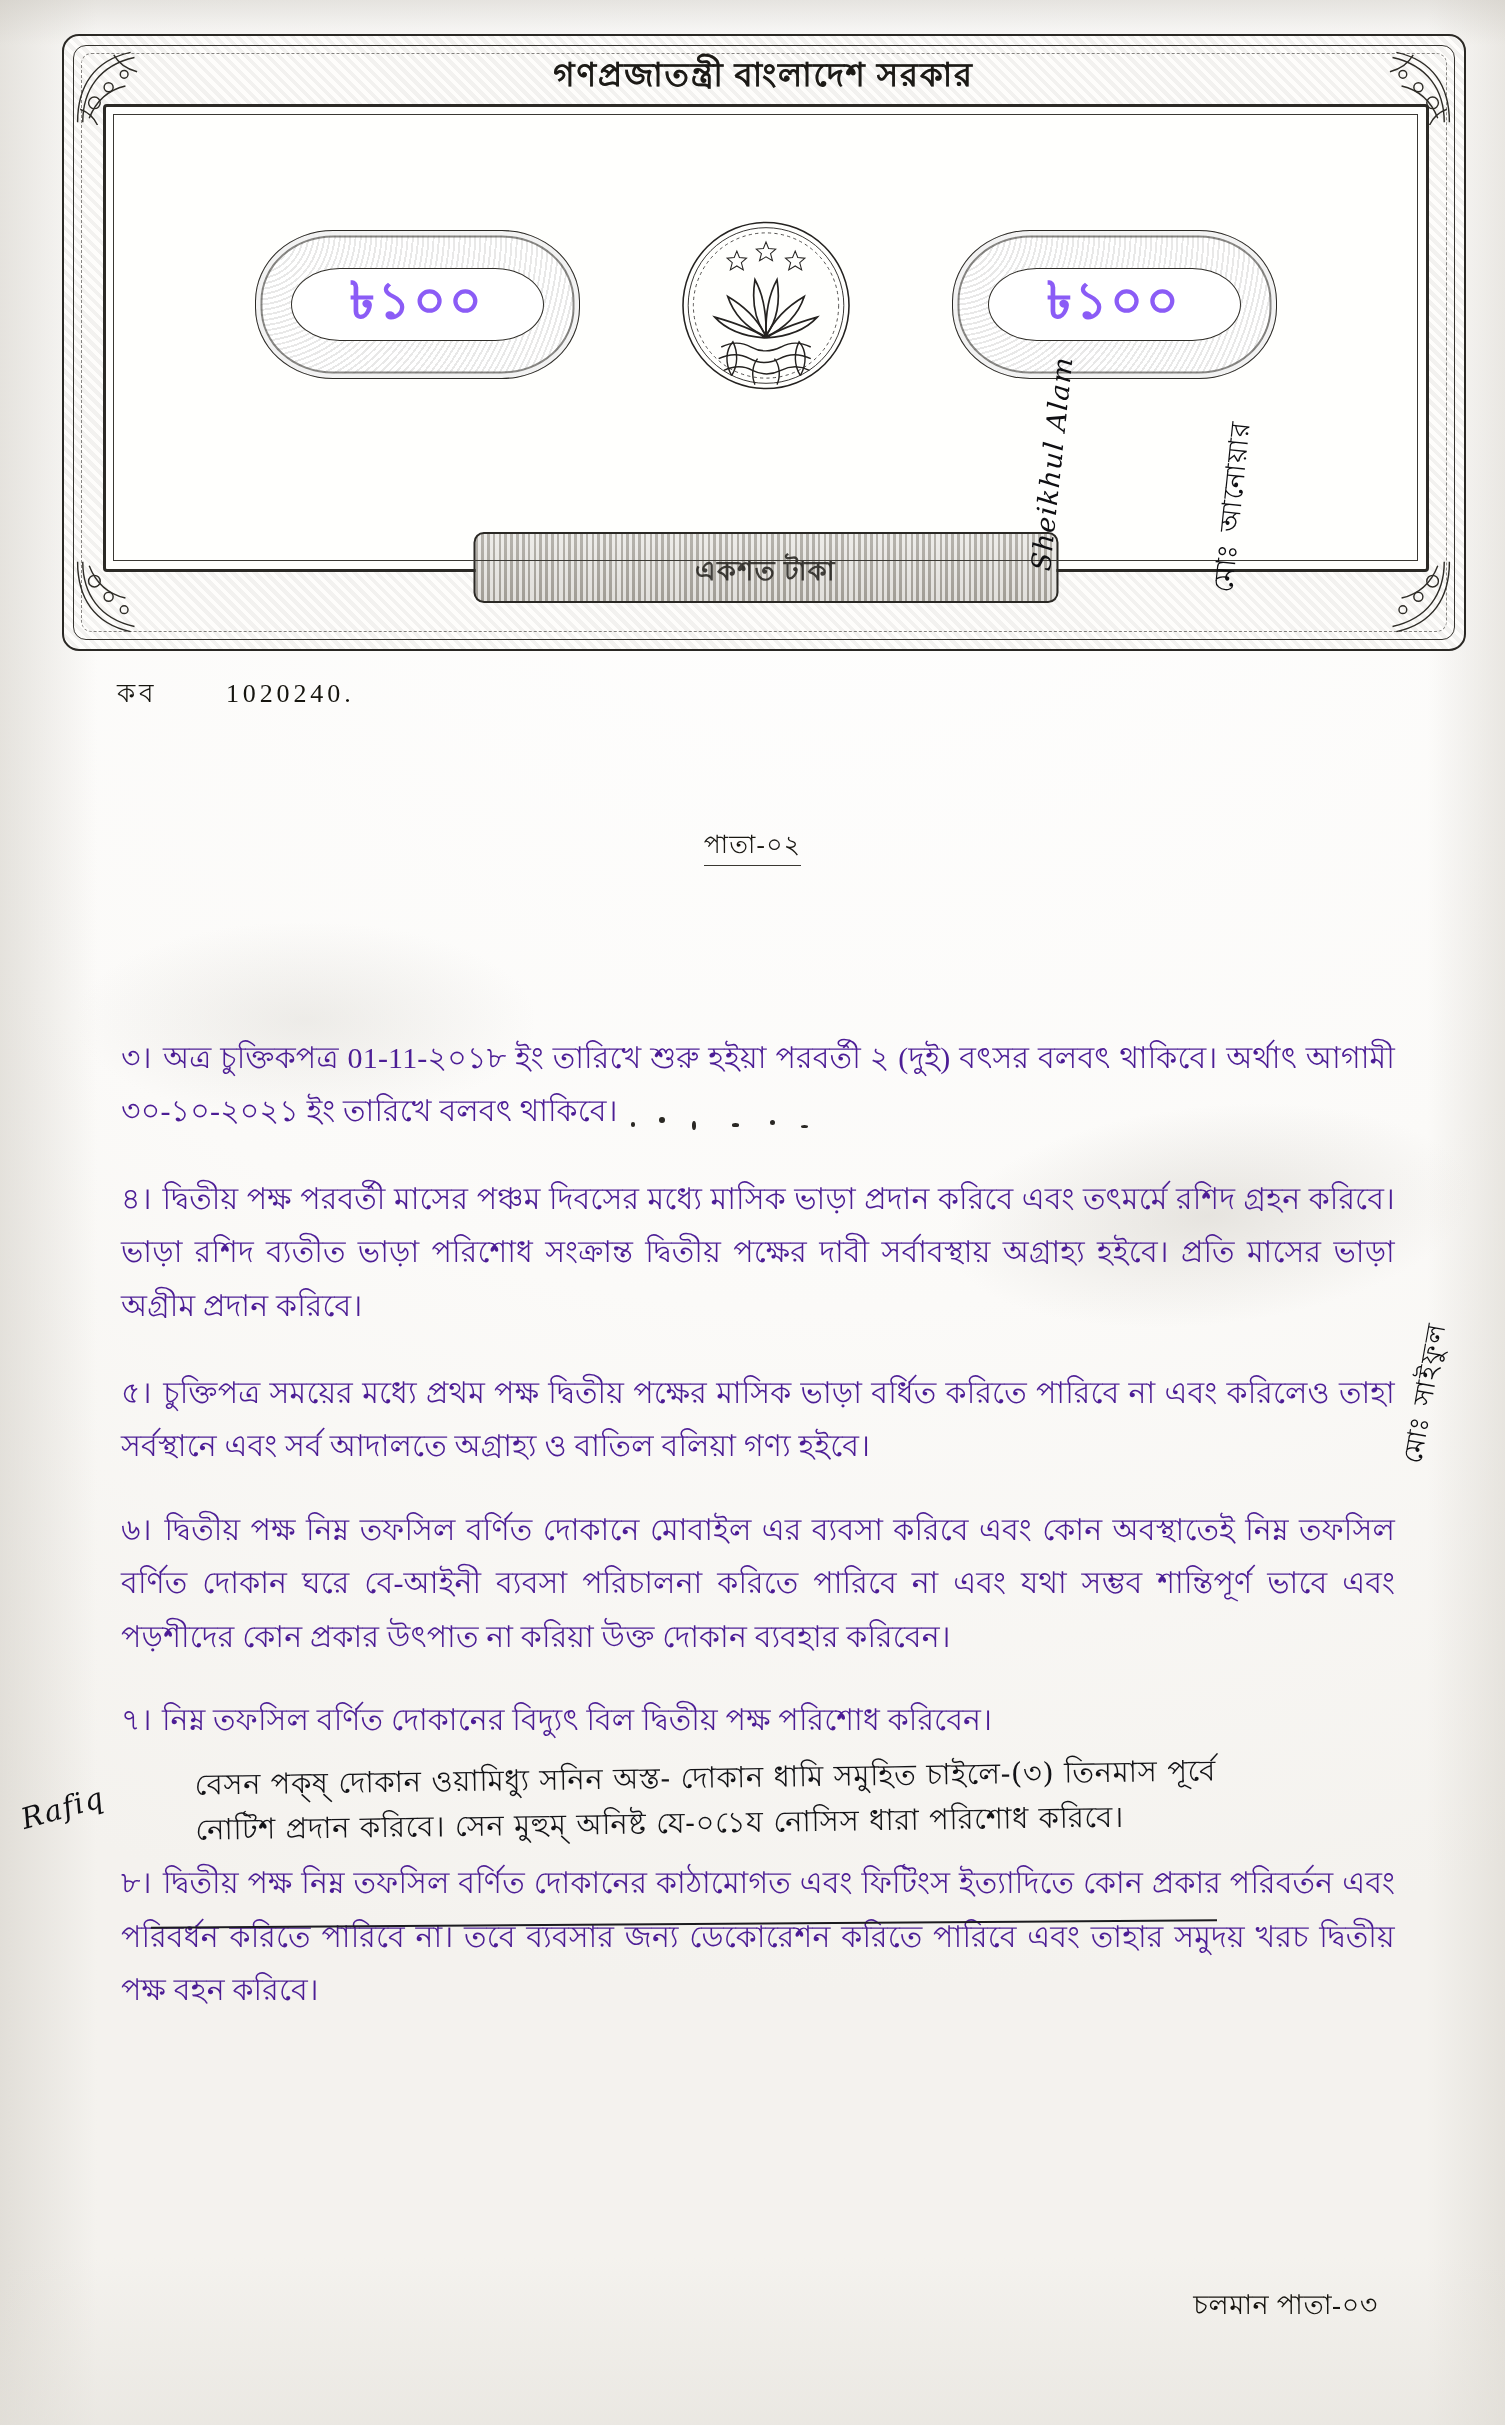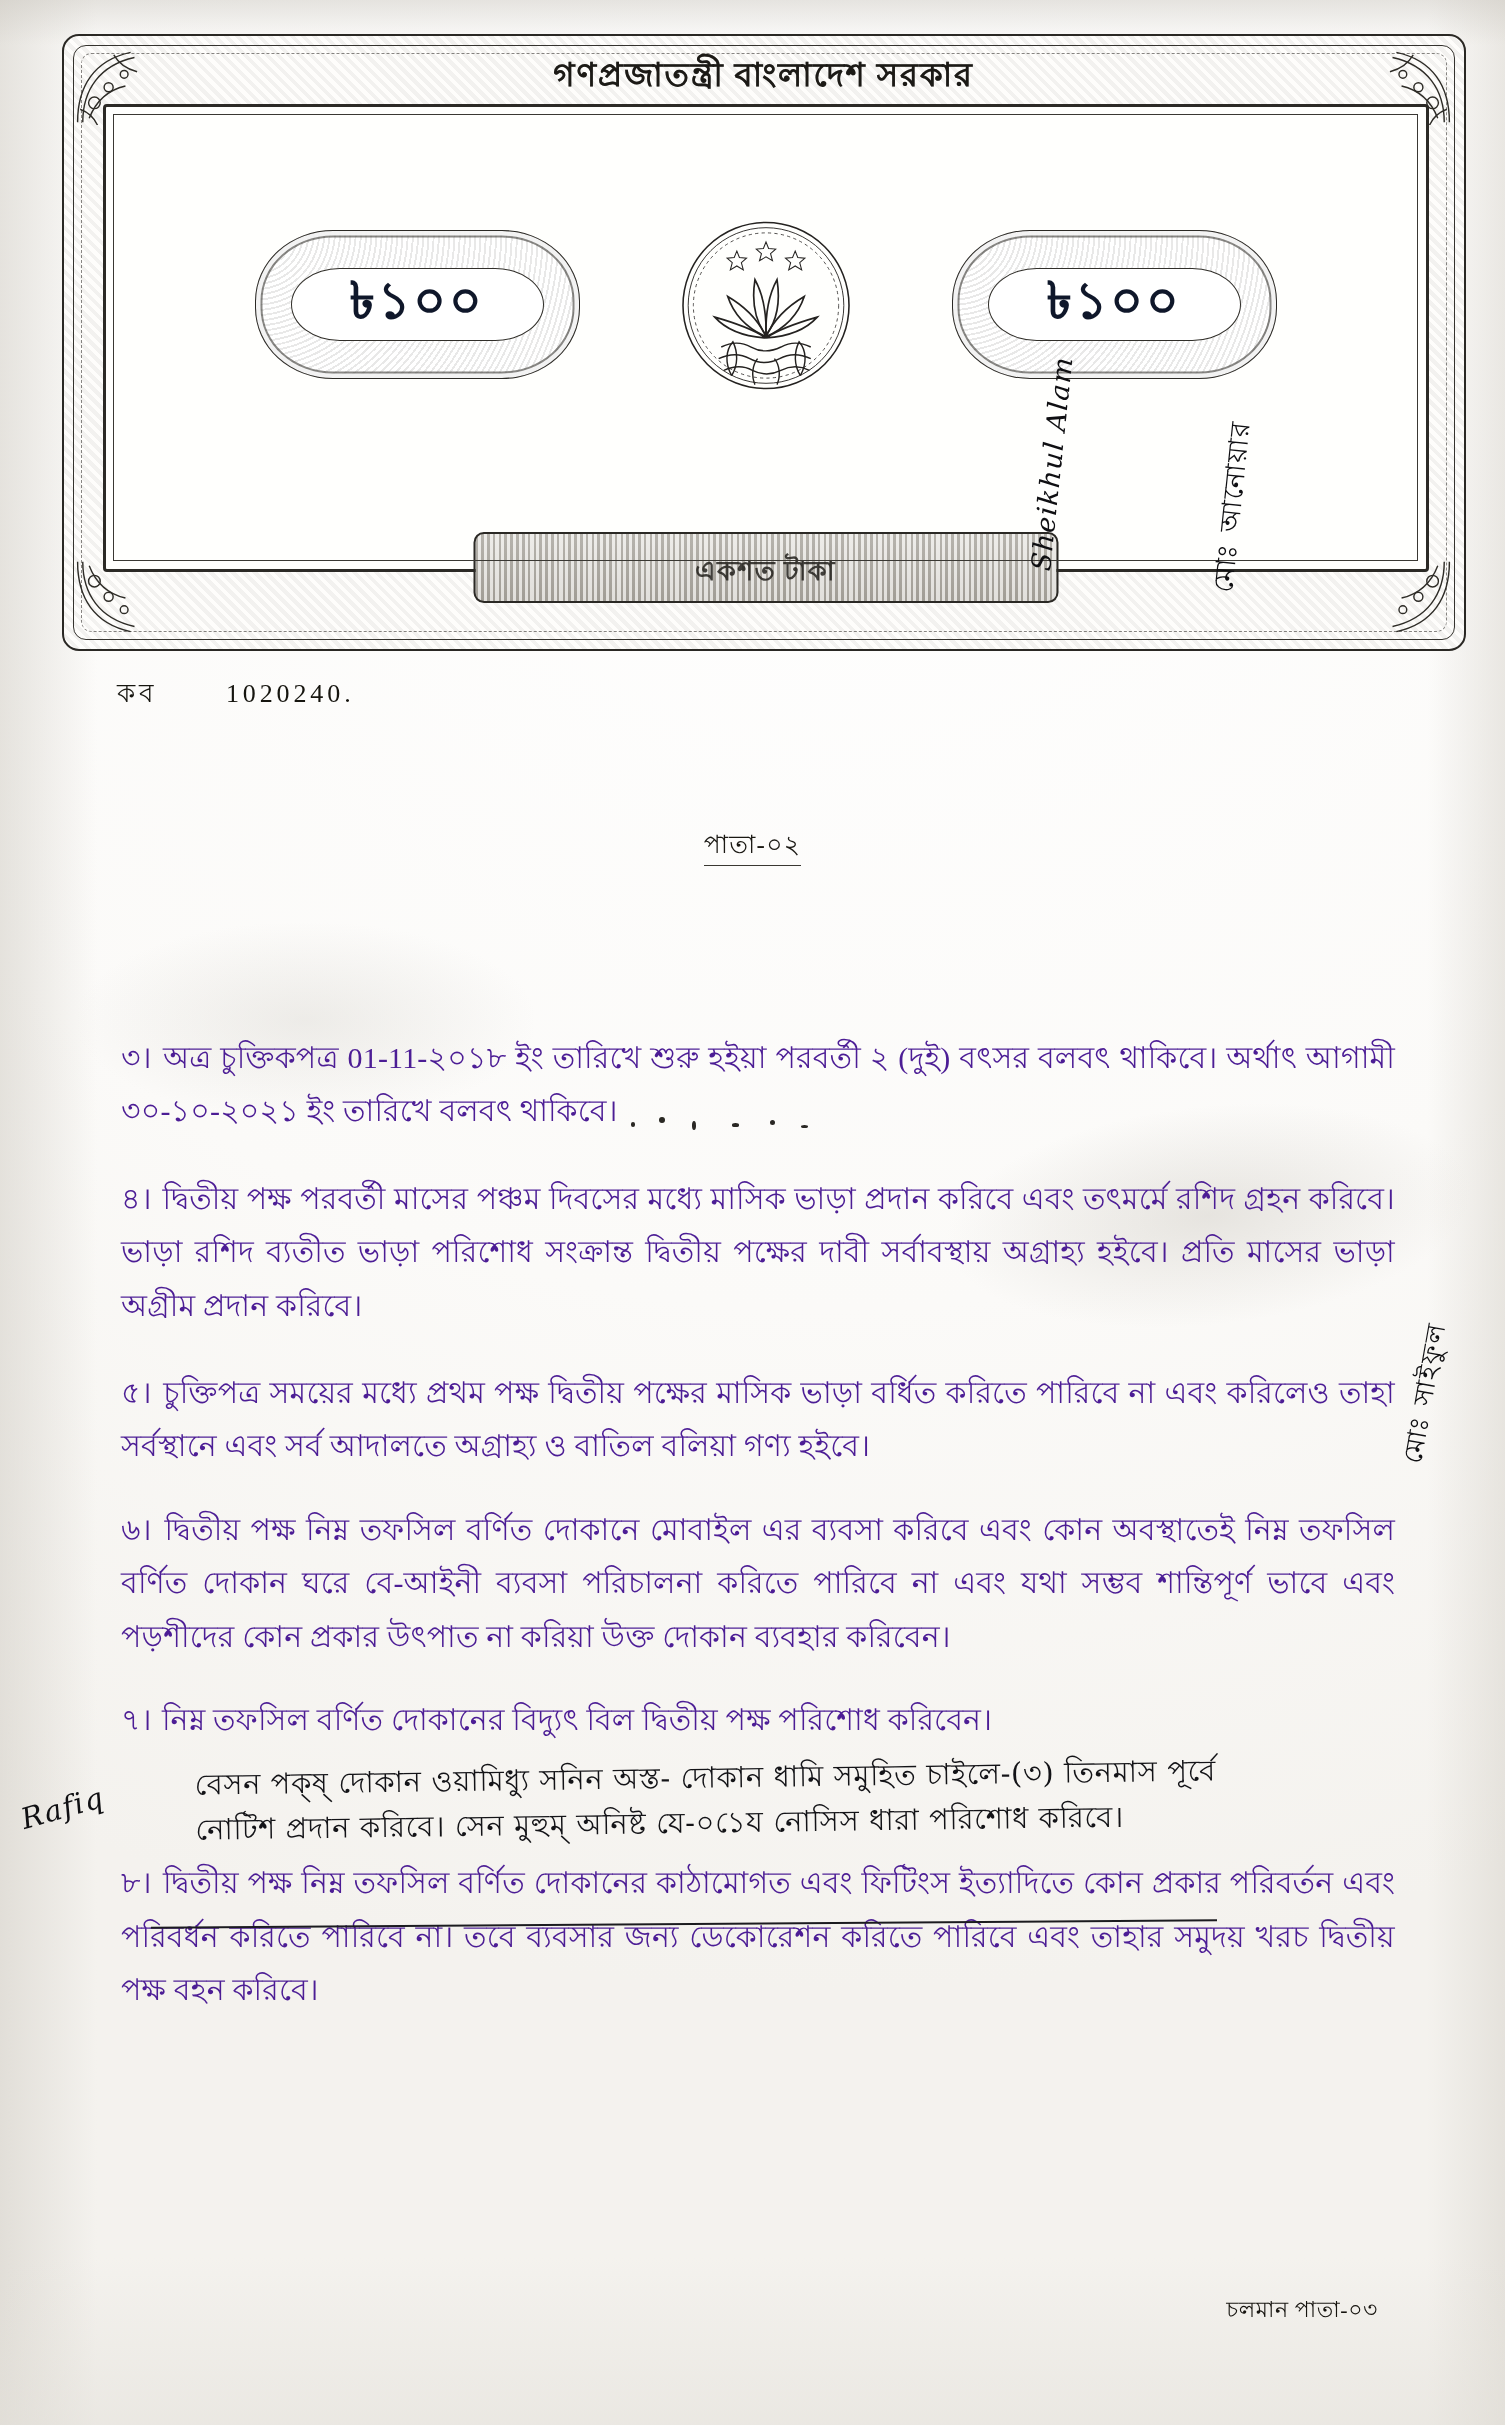--- a/index.html
+++ b/index.html
@@ -148,21 +148,21 @@
     border-radius: 52px / 39px;
     background: #ffffff;
     display: flex;
     align-items: center;
     justify-content: center;
   }
   .denom-text {
     font-size: 51px;
     font-weight: bold;
     letter-spacing: 2.6px;
-    color: #0f172a;
+    color: #8b5cf6;
     font-family: Liberation Serif, serif;
     white-space: nowrap;
   }
 
   
   .emblem {
     position: absolute;
     left: 50%;
     top: 101px;
     transform: translateX(-50%);
@@ -300,21 +300,21 @@
     height: 1.9px;
     pointer-events: none;
   }
   #strike-1 { left: 151px; top: 1923px; width: 1066px; transform: rotate(-0.4deg); }
 
   
   #footer-note {
     position: absolute;
     right: 127px;
     bottom: 97px;
-    font-size: 22px;
+    font-size: 27px;
     letter-spacing: 0.6px;
     color: #15130e;
   }
 
   
   .specks {
     position: absolute;
     left: 624px;
     top: 1113px;
     width: 208px;

